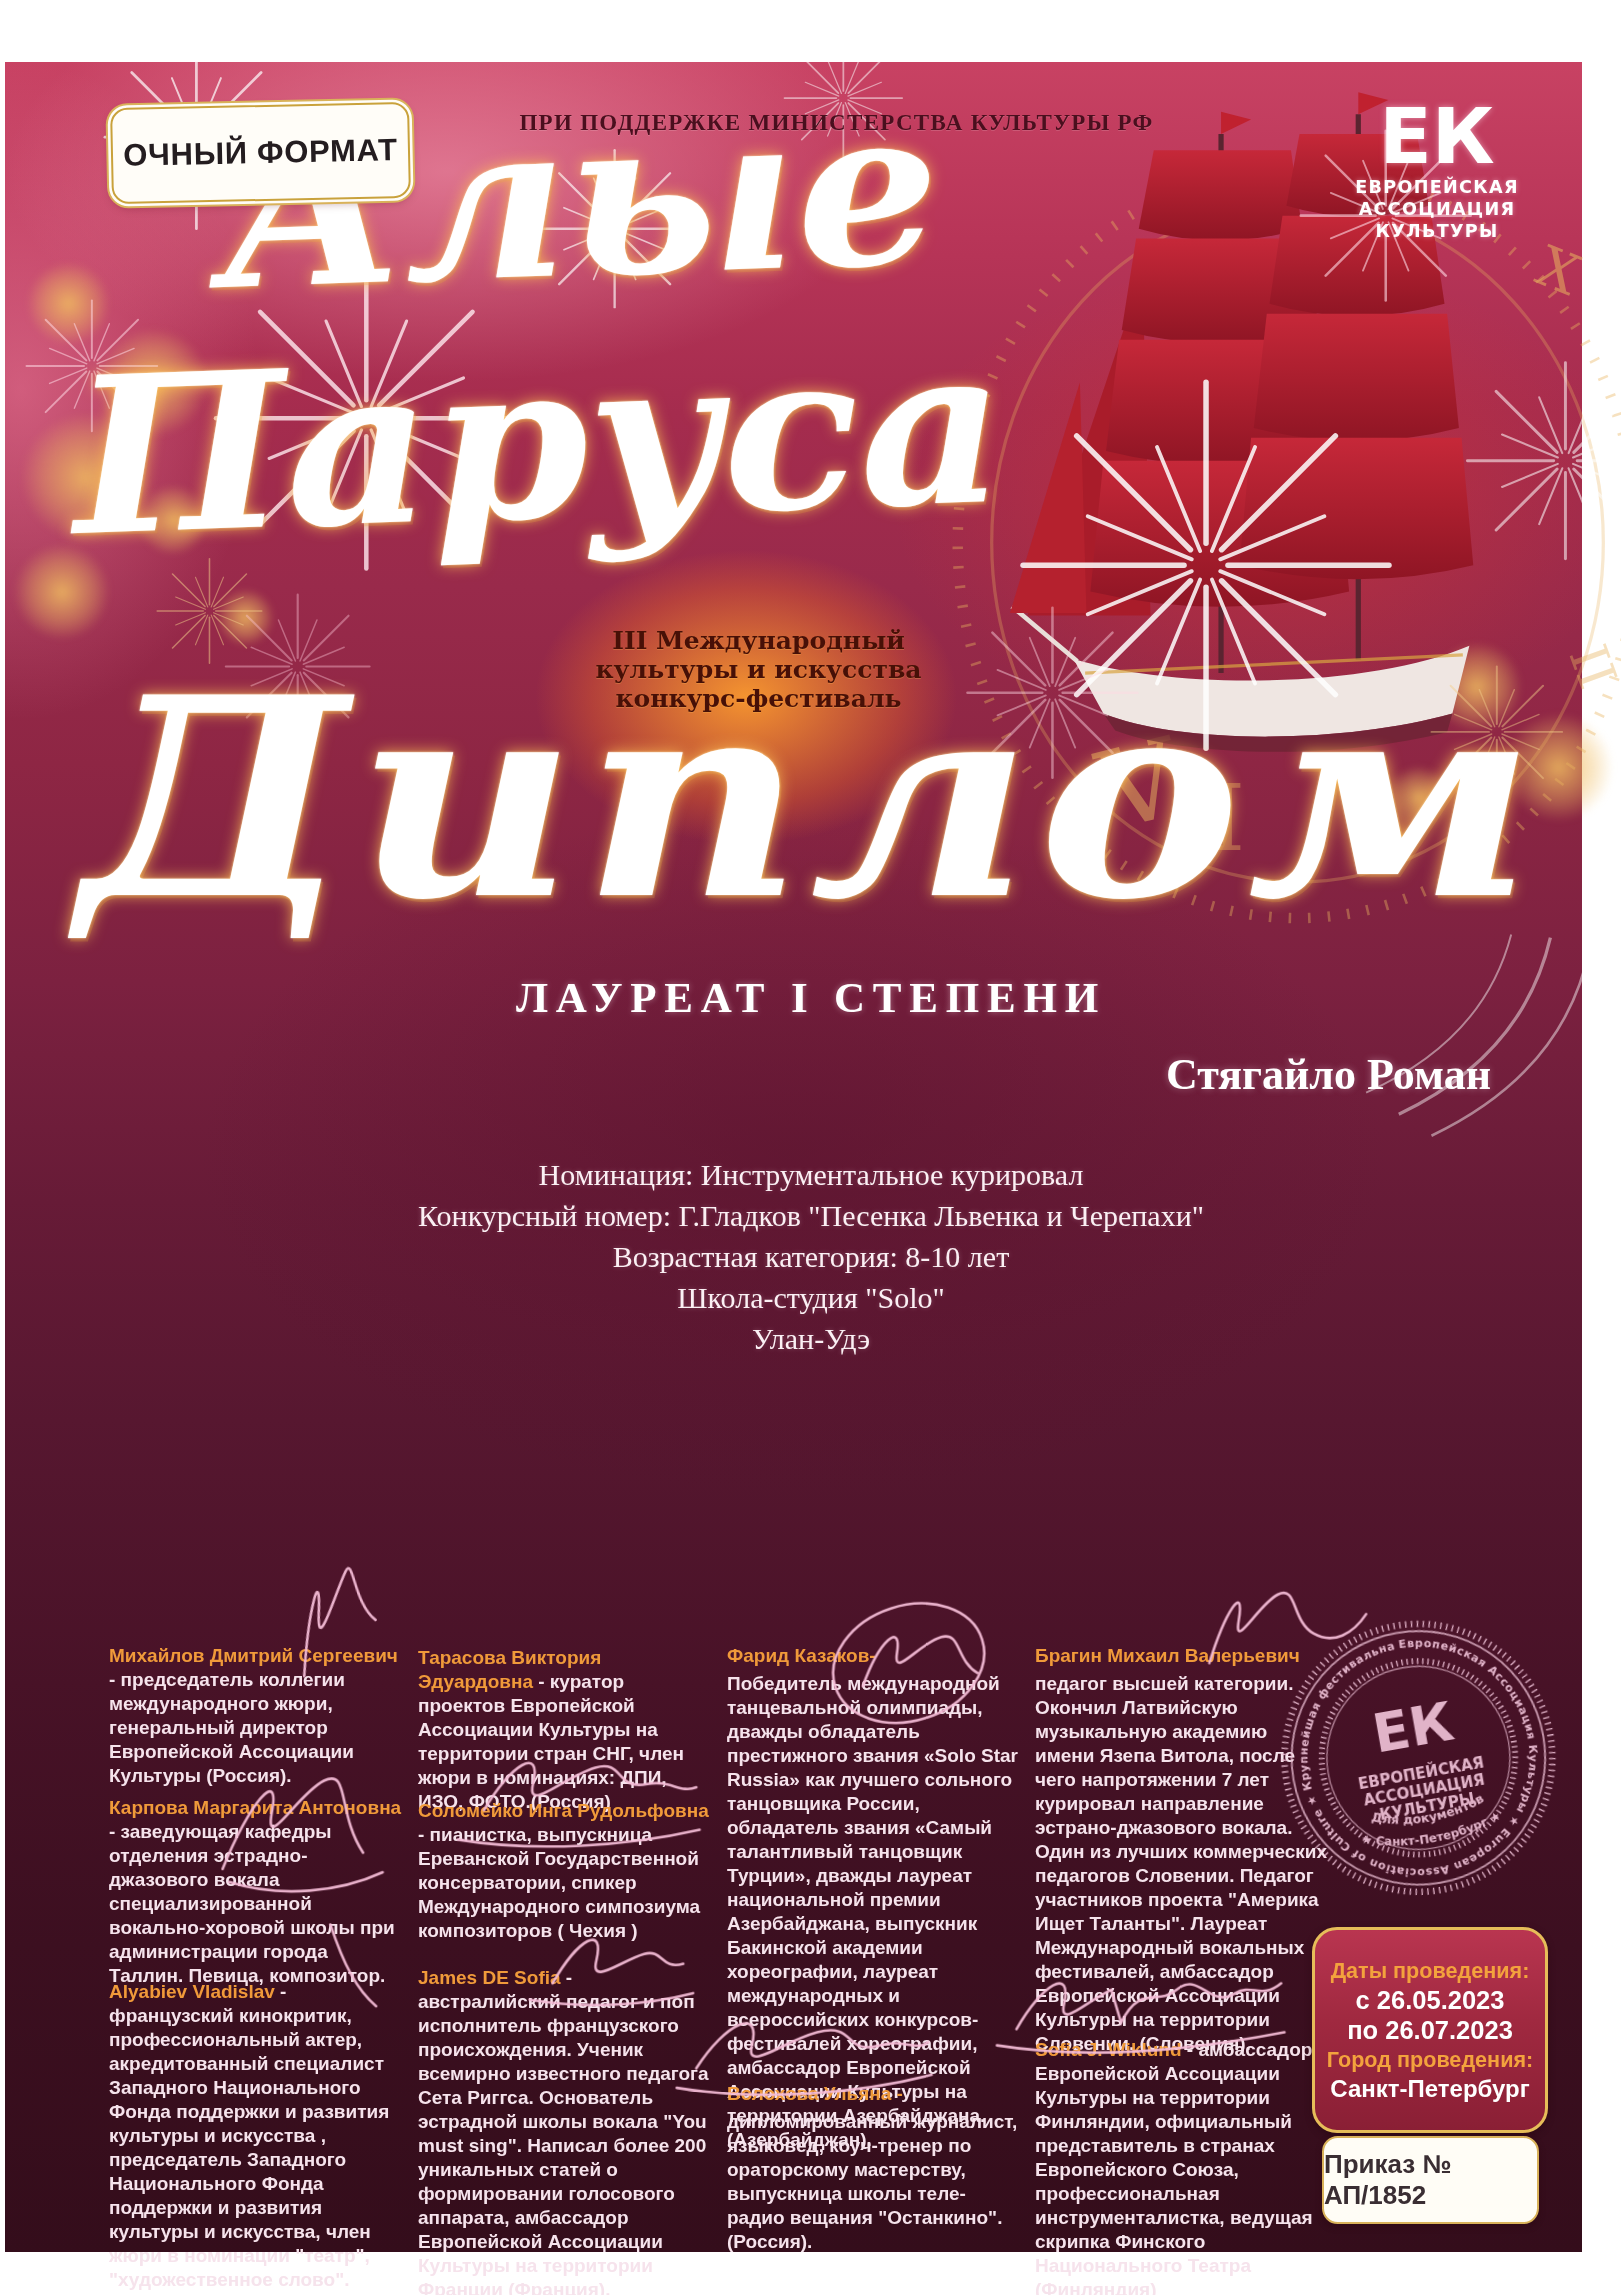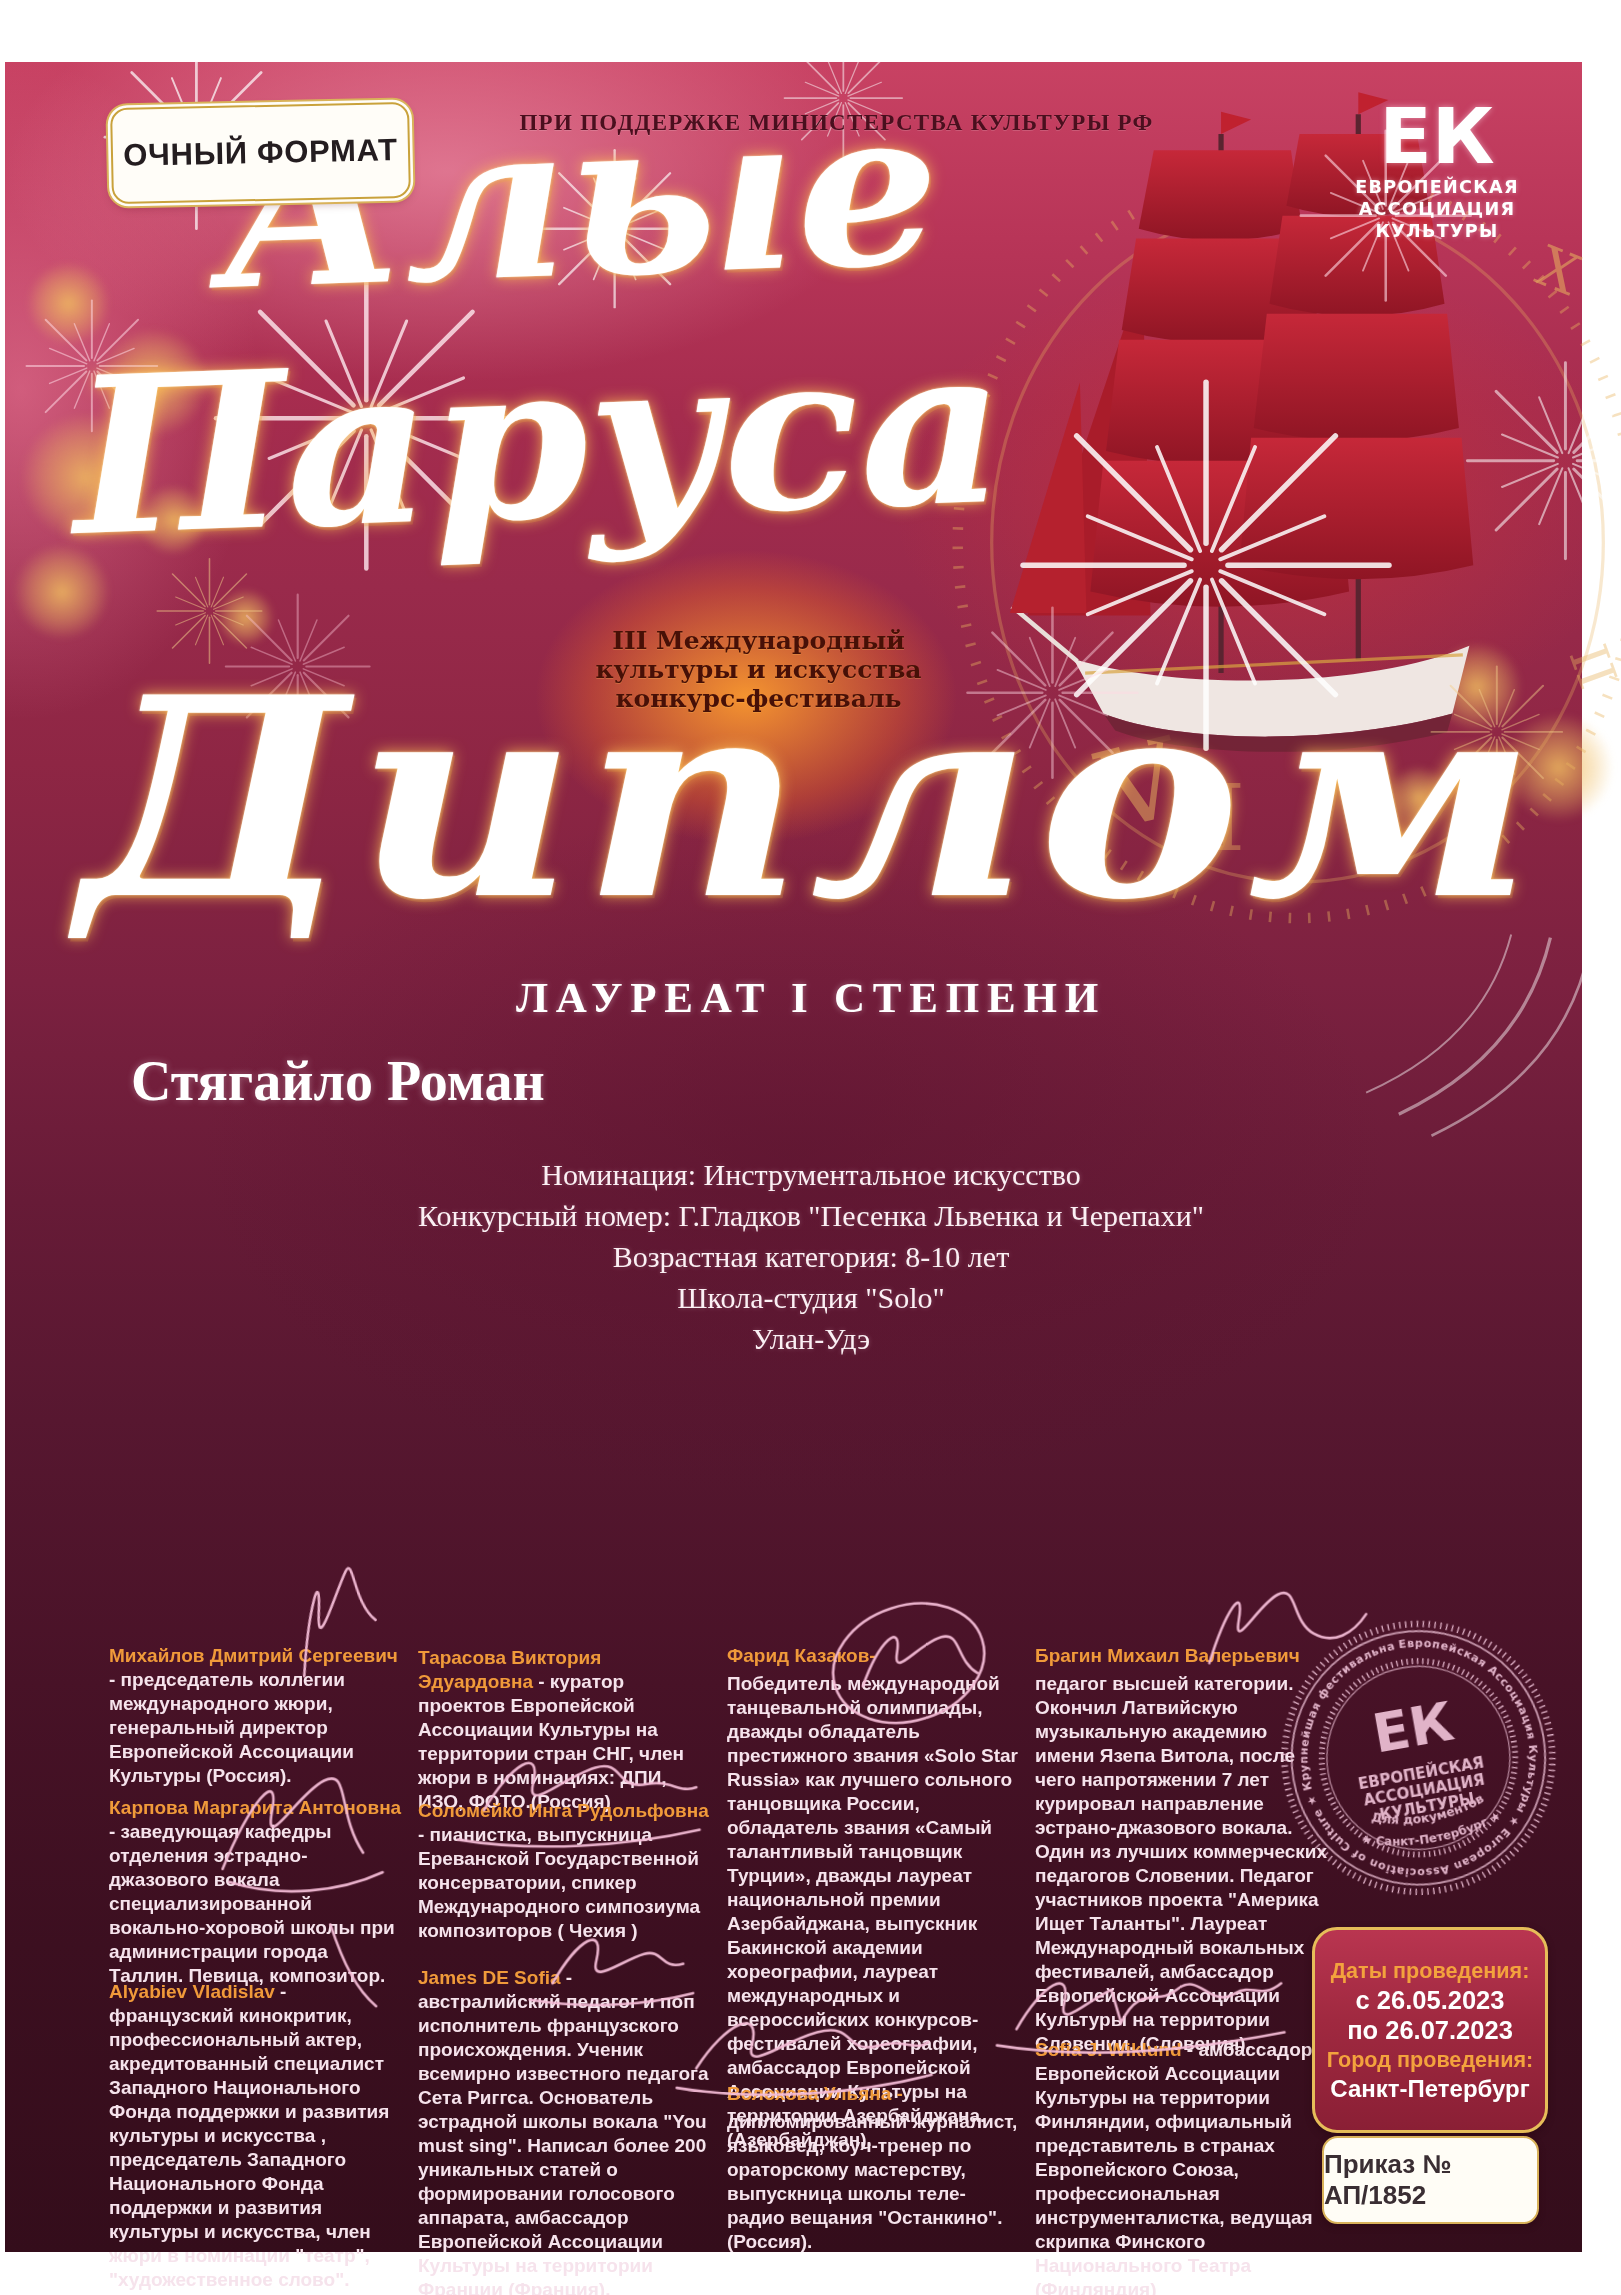--- a/index.html
+++ b/index.html
@@ -39,22 +39,22 @@
   #t-alye{left:216px;top:84px;font-size:216px;transform:rotate(-2deg) scaleX(1.04);transform-origin:left top;}
   #t-parusa{left:69px;top:330px;font-size:216px;transform:rotate(-2deg) scaleX(1.04);transform-origin:left top;}
   #t-diplom{left:0;top:637px;width:1622px;text-align:center;font-size:275px;letter-spacing:6.5px;
     transform:scaleX(1.1);transform-origin:center top;}
   #festival-lines{position:absolute;left:497px;top:626px;width:523px;z-index:4;text-align:center;
     font-family:"DejaVu Serif",serif;font-weight:bold;font-size:25px;line-height:29px;color:#471007;
     text-shadow:0 0.7px 0 rgba(255,200,90,.25);}
   #degree{position:absolute;left:131px;top:973px;width:1360px;z-index:4;text-align:center;
     font-family:"Liberation Serif",serif;font-weight:bold;font-size:43px;letter-spacing:7.8px;color:#fff;
     text-shadow:0 0 6.5px rgba(255,230,240,.4);}
-  #recipient{position:absolute;left:131px;top:1049px;width:1360px;z-index:4;text-align:left;
-    font-family:"Liberation Serif",serif;font-weight:bold;font-size:56px;color:#fff;
+  #recipient{position:absolute;left:131px;top:1049px;width:1360px;z-index:4;text-align:right;
+    font-family:"Liberation Serif",serif;font-weight:bold;font-size:44px;color:#fff;
     text-shadow:0 0 7.8px rgba(255,230,240,.35);}
   #details{position:absolute;left:131px;top:1154px;width:1360px;z-index:4;text-align:center;
     font-family:"Liberation Serif",serif;font-size:30px;line-height:41px;color:#fbf0f4;
     text-shadow:0 0 5.2px rgba(255,220,235,.25);}
   
   .jury-entry{position:absolute;width:293px;z-index:4;font-size:19px;line-height:24px;font-weight:bold;
     color:#f6e3ec;font-family:"Liberation Sans",sans-serif;margin-left:47px;}
   .jury-entry .jname{color:#f09a3a;}
   .jury-entry.stack .jname{display:block;margin-bottom:3.9px;}
   
@@ -179,21 +179,21 @@
   <div id="festival-lines">
     <div>III Международный</div>
     <div>культуры и искусства</div>
     <div>конкурс-фестиваль</div>
   </div>
   <div id="t-diplom" class="script">Диплом</div>
 
   <div id="degree">ЛАУРЕАТ I СТЕПЕНИ</div>
   <div id="recipient">Стягайло Роман</div>
   <div id="details">
-    <div>Номинация: Инструментальное искусство</div>
+    <div>Номинация: Инструментальное курировал</div>
     <div>Конкурсный номер: Г.Гладков "Песенка Львенка и Черепахи"</div>
     <div>Возрастная категория: 8-10 лет</div>
     <div>Школа-студия "Solo"</div>
     <div>Улан-Удэ</div>
   </div>
 
   <div class="jury-entry" style="left:62px;top:1644px">
     <span class="jname">Михайлов Дмитрий Сергеевич</span>
     <span class="jbio">- председатель коллегии международного жюри, генеральный директор Европейской Ассоциации Культуры (Россия).</span>
   </div>

